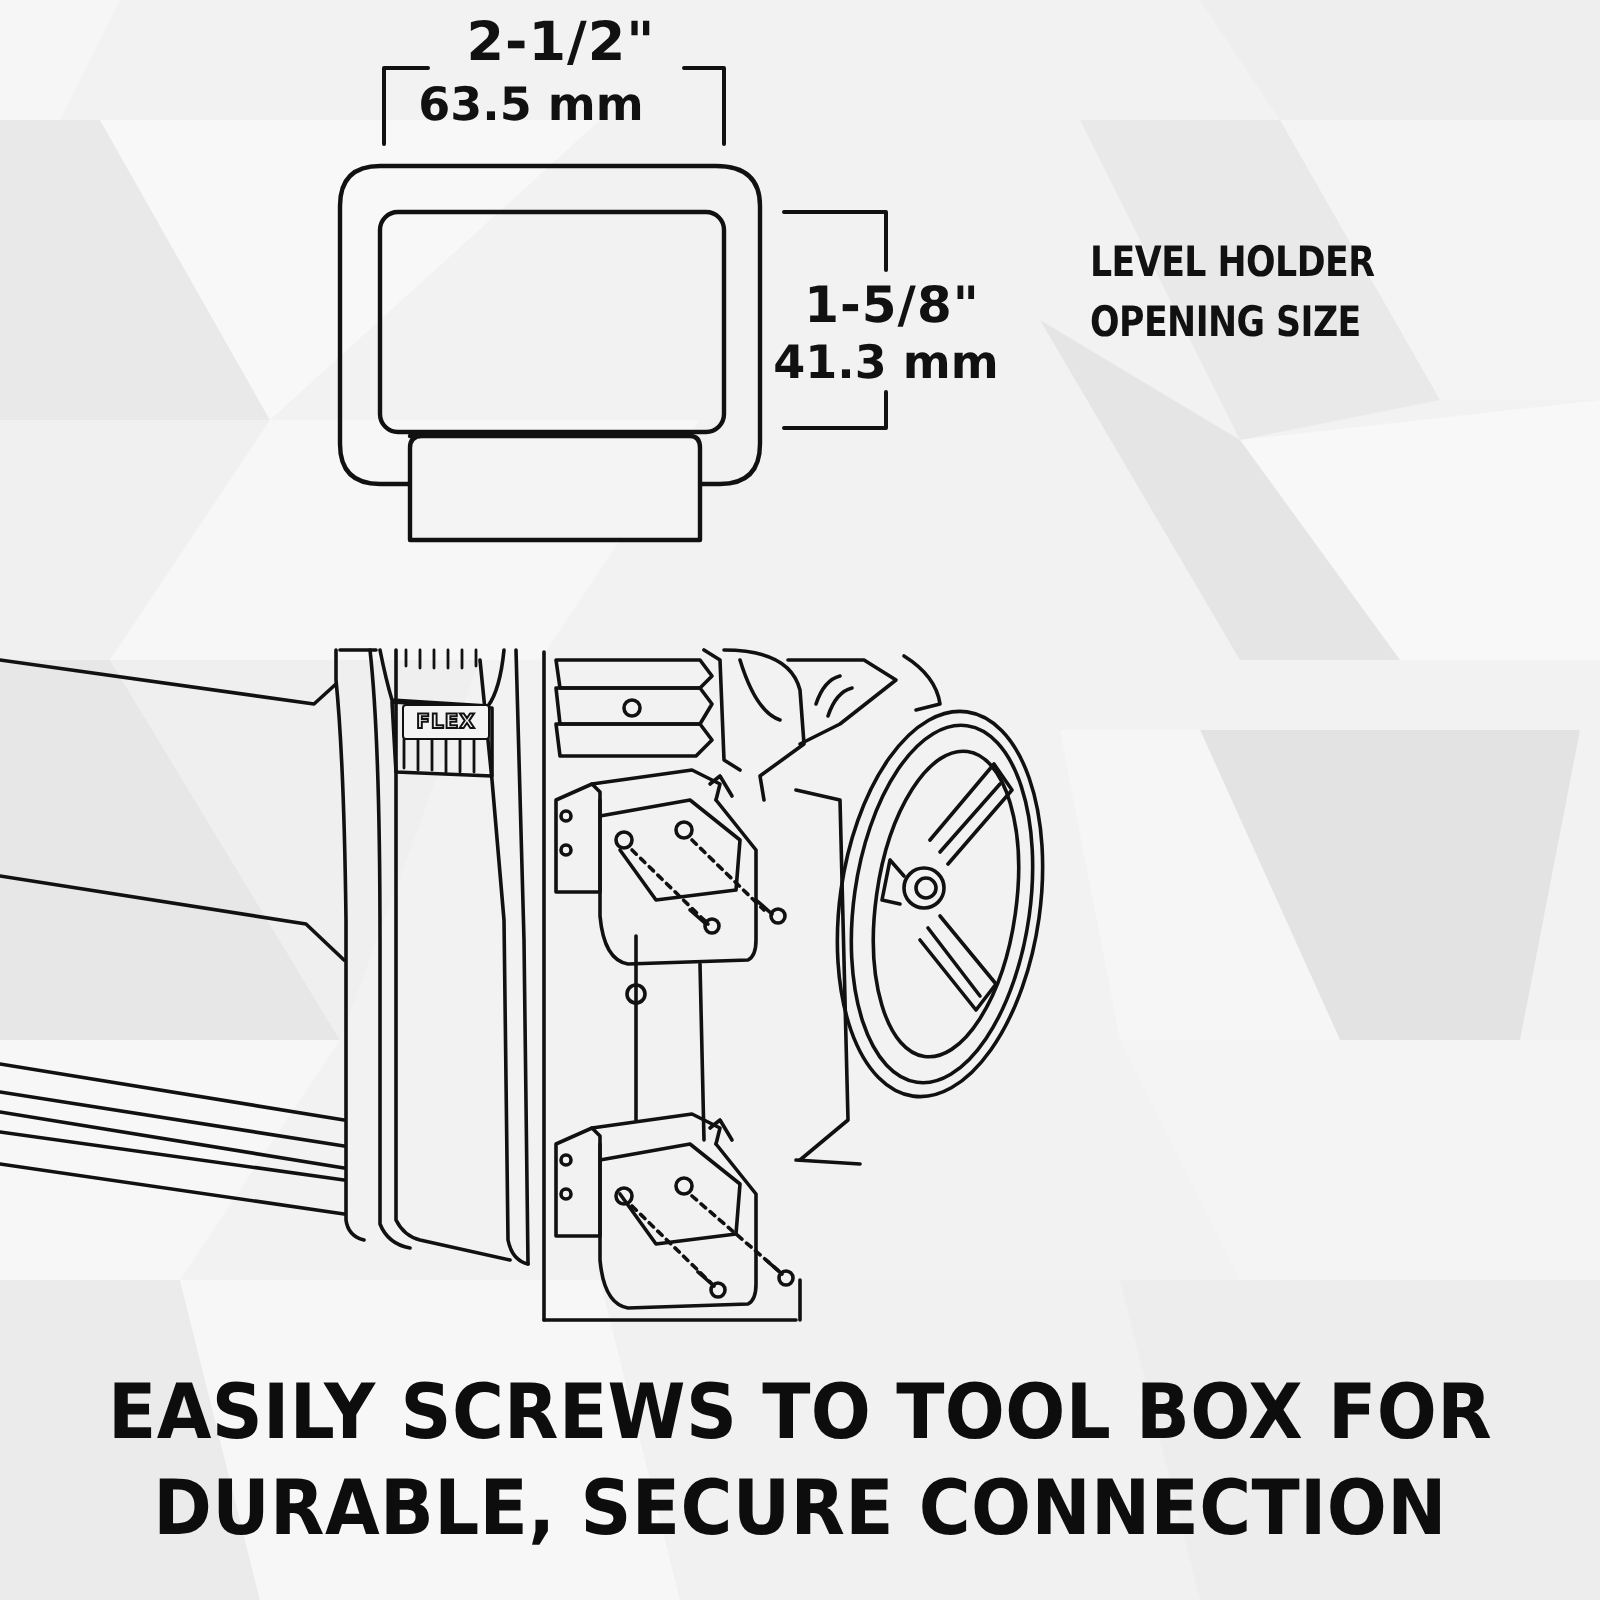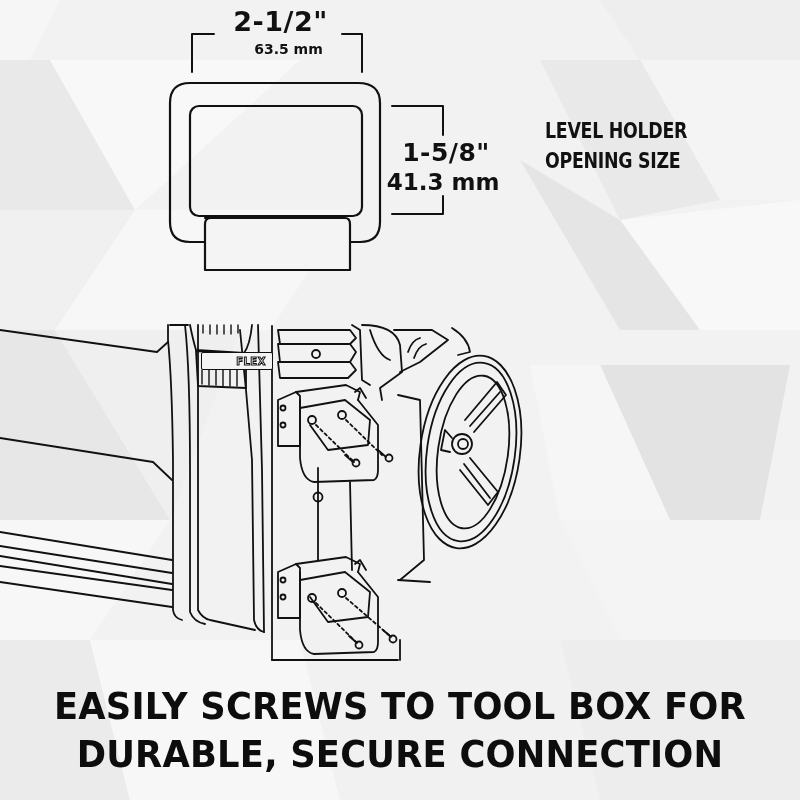--- a/index.html
+++ b/index.html
@@ -9,21 +9,21 @@
       font-family: "DejaVu Sans", "Liberation Sans", sans-serif;
     }
     #bg { position: absolute; left: 0; top: 0; width: 800px; height: 800px; }
     #art { position: absolute; left: 0; top: 0; width: 800px; height: 800px; }
 
     .dim-label {
       position: absolute; text-align: center; color: #111; font-weight: 900;
       font-family: "DejaVu Sans", sans-serif; line-height: 1;
     }
     .dim-top-in { left: 208px; top: 8px; width: 145px; font-size: 27px; letter-spacing: 0.5px; }
-    .dim-top-mm { left: 216px; top: 42px; width: 145px; font-size: 14px; }
+    .dim-top-mm { left: 193px; top: 42px; width: 145px; font-size: 23px; }
     .dim-side-in { left: 396px; top: 140px; width: 100px; font-size: 25px; letter-spacing: 0.5px; }
     .dim-side-mm { left: 386px; top: 171px; width: 114px; font-size: 23px; }
 
     .callout {
       position: absolute; left: 545px; top: 116px; width: 200px;
       font-family: "DejaVu Sans Condensed", "DejaVu Sans", sans-serif;
       font-weight: 900; font-size: 21px; line-height: 30px; color: #111;
       letter-spacing: -0.3px; transform: scaleX(0.92); transform-origin: left top;
     }
     .callout span { display: block; white-space: nowrap; }
@@ -182,21 +182,21 @@
     <circle cx="342" cy="593" r="4"></circle>
     <line x1="316" y1="603" x2="356" y2="642" stroke-dasharray="3,3"></line>
     <line x1="346" y1="598" x2="390" y2="636" stroke-dasharray="3,3"></line>
     <circle cx="359" cy="645" r="3.5"></circle>
     <circle cx="393" cy="639" r="3.5"></circle>
     <line x1="349" y1="636" x2="357" y2="643"></line>
     <line x1="383" y1="630" x2="391" y2="637"></line>
   </g>
 </svg>
 
-<div style="position:absolute;left:201px;top:352px;width:42px;height:16px;border:1.5px solid #111;border-radius:2px;display:flex;align-items:center;justify-content:center;background:#f4f4f4;padding-left:28px;">
+<div style="position:absolute;left:201px;top:352px;width:42px;height:16px;border:1.5px solid #111;border-radius:2px;display:flex;align-items:center;justify-content:center;background:#f4f4f4;">
   <span style="font-family:'DejaVu Sans',sans-serif;font-weight:900;font-size:10px;color:#f4f4f4;-webkit-text-stroke:1px #111;letter-spacing:0.5px;">FLEX</span>
 </div>
 
 <div class="dim-label dim-top-in">2-1/2"</div>
 <div class="dim-label dim-top-mm">63.5 mm</div>
 <div class="dim-label dim-side-in">1-5/8"</div>
 <div class="dim-label dim-side-mm">41.3 mm</div>
 
 <div class="callout">
   <span>LEVEL HOLDER</span>

